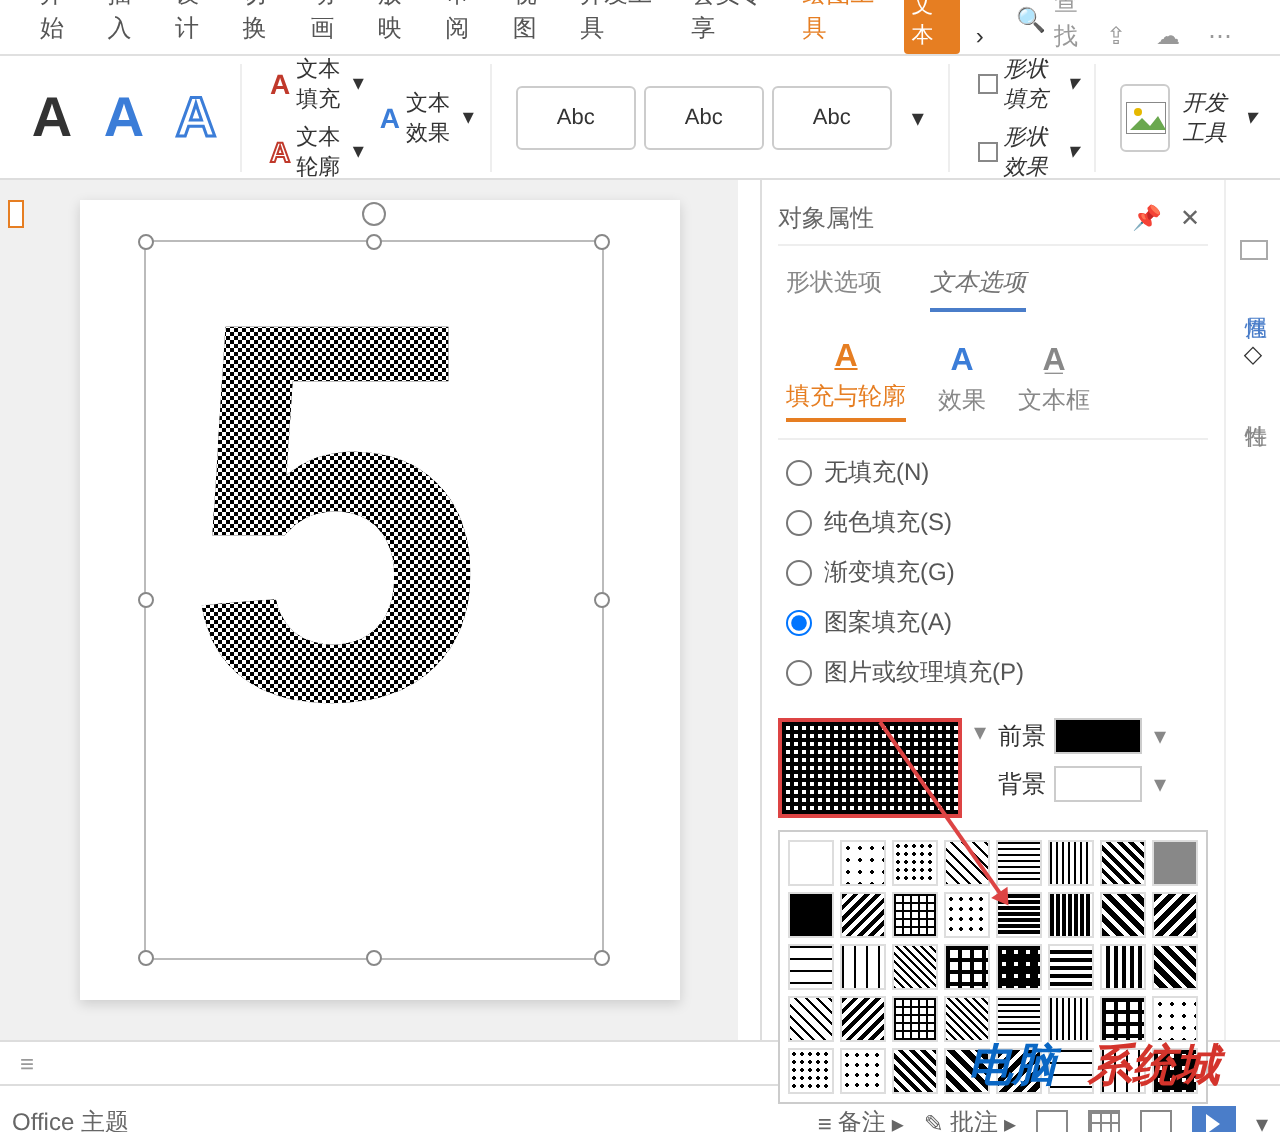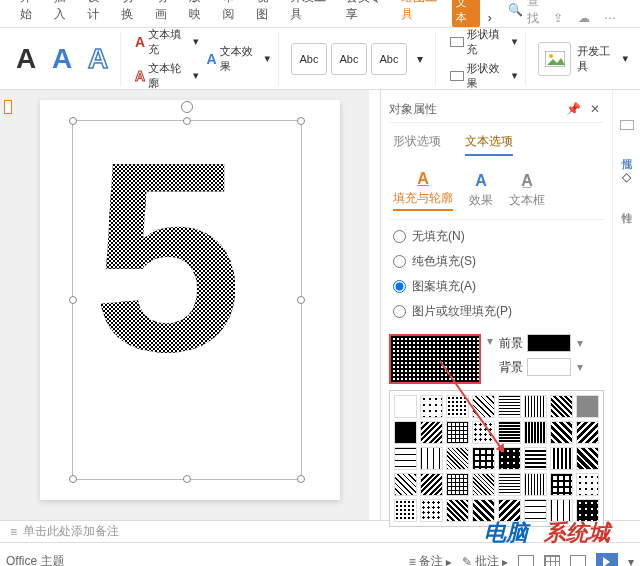--- a/index.html
+++ b/index.html
@@ -16,23 +16,23 @@
 
 
 .ribbon { height: 62px; display: flex; align-items: center; border-bottom: 1px solid #ddd; padding: 0 4px; gap: 6px; }
 .ribbon-group { display: flex; align-items: center; gap: 4px; padding: 0 6px; border-right: 1px solid #eee; height: 54px; }
 .big-A { font-size: 28px; font-weight: bold; width: 32px; text-align: center; cursor: pointer; }
 .big-A.blue { color: #3b7dd8; }
 .big-A.outline { color: #fff; -webkit-text-stroke: 1.5px #3b7dd8; }
 .small-A-row { display: flex; flex-direction: column; gap: 2px; font-size: 11px; }
 .small-A-row .item { display: flex; align-items: center; gap: 3px; cursor: pointer; padding: 1px 2px; }
 .small-A-row .a-icon { font-size: 14px; font-weight: bold; }
-.abc-box { width: 36px; height: 32px; border: 1px solid #ccc; border-radius: 3px; display: flex; align-items: center; justify-content: center; font-size: 11px; cursor: pointer; }
+.abc-box { width: 60px; height: 32px; border: 1px solid #ccc; border-radius: 3px; display: flex; align-items: center; justify-content: center; font-size: 11px; cursor: pointer; }
 .shape-btns { display: flex; flex-direction: column; gap: 2px; font-size: 11px; }
-.shape-btns .item { display: flex; align-items: center; gap: 3px; cursor: pointer; padding: 1px 2px; }
+.shape-btns .item { display: flex; align-items: center; gap: 3px; cursor: pointer; padding: 1px 2px; font-style: italic; }
 .shape-icon { width: 14px; height: 10px; border: 1px solid #888; display: inline-block; }
 .big-icon-box { width: 34px; height: 34px; border: 1px solid #ccc; border-radius: 3px; display: flex; align-items: center; justify-content: center; cursor: pointer; }
 
 
 .main { display: flex; height: 430px; }
 
 
 .canvas-wrap { flex: 1; background: #f0f0f0; position: relative; overflow: hidden; padding: 10px 20px 10px 30px; }
 .slide { background: #fff; width: 300px; height: 400px; position: relative; box-shadow: 0 2px 6px rgba(0,0,0,0.15); margin: 0 auto; }
 .textbox { position: absolute; left: 32px; top: 20px; width: 230px; height: 360px; border: 1px solid #bbb; }
@@ -44,21 +44,21 @@
 .rotate-handle { position: absolute; left: 50%; top: -20px; width: 12px; height: 12px; margin-left: -6px; border: 1px solid #888; border-radius: 50%; background: #fff; }
 .big-five { position: absolute; left: 20px; top: 8px; font-size: 270px; line-height: 0.95; font-weight: bold; font-family: Arial, sans-serif; background-image: repeating-linear-gradient(0deg,#000 0 2px,#fff 2px 4px), repeating-linear-gradient(90deg,#000 0 2px,#fff 2px 4px); background-blend-mode: difference; -webkit-background-clip: text; background-clip: text; color: transparent; }
 .left-slider { position: absolute; left: 4px; top: 10px; width: 8px; height: 14px; border: 1px solid #e67e22; background: #fff; }
 
 
 .panel { width: 260px; border-left: 1px solid #ddd; background: #fff; display: flex; position: relative; margin-left: 11px; }
 .panel-main { flex: 1; padding: 6px 8px; }
 .panel-title { display: flex; align-items: center; justify-content: space-between; padding: 4px 0; border-bottom: 1px solid #eee; color: #666; }
 .panel-tabs { display: flex; gap: 24px; padding: 10px 4px 6px; }
 .panel-tab { color: #888; cursor: pointer; padding-bottom: 4px; }
-.panel-tab.active { color: #a16207; border-bottom: 2px solid #4a7dc9; }
+.panel-tab.active { color: #737373; border-bottom: 2px solid #4a7dc9; font-style: italic; }
 .sub-tabs { display: flex; gap: 16px; padding: 8px 4px; border-bottom: 1px solid #eee; align-items: center; }
 .sub-tab { color: #888; cursor: pointer; font-size: 12px; display: flex; flex-direction: column; align-items: center; gap: 2px; }
 .sub-tab .a-top { font-size: 16px; font-weight: bold; }
 .sub-tab.active { color: #e67e22; }
 .sub-tab.active .lbl { border-bottom: 2px solid #e67e22; padding-bottom: 2px; }
 .radio-list { padding: 8px 4px; display: flex; flex-direction: column; gap: 8px; }
 .radio-item { display: flex; align-items: center; gap: 6px; cursor: pointer; color: #555; }
 .radio-item input { margin: 0; }
 
 .pattern-picker { margin-top: 6px; }
@@ -238,20 +238,24 @@
         </div>
       </div>
       <div class="radio-list">
         <label class="radio-item">
             <input type="radio" name="fill" style="">
             <span>无填充(N)</span>
           </label>
         <label class="radio-item">
             <input type="radio" name="fill" style="">
             <span>纯色填充(S)</span>
+          </label>
+        <label class="radio-item">
+            <input type="radio" name="fill" style="">
+            <span>渐变填充(G)</span>
           </label>
         <label class="radio-item">
             <input type="radio" name="fill" checked="" style="">
             <span>图案填充(A)</span>
           </label>
         <label class="radio-item">
             <input type="radio" name="fill" style="">
             <span>图片或纹理填充(P)</span>
           </label>
       </div>
@@ -322,21 +326,20 @@
       <span style="border:1px solid #aaa;width:14px;height:10px"></span>
       <span class="side-tab active">属性</span>
       <span>◇</span>
       <span class="side-tab">特性</span>
     </div>
   </div>
 </div>
 
 <div class="notes">
   <span class="hamb">≡</span>
-  <span>单击此处添加备注</span>
 </div>
 
 <div class="statusbar">
   <span>Office 主题</span>
   <span class="spacer"></span>
   <span class="status-btn">≡ <span>备注</span> ▸</span>
   <span class="status-btn">✎ <span>批注</span> ▸</span>
   <span class="view-icon"></span>
   <span class="view-icon" style="background-image:linear-gradient(#888 1px,transparent 1px),linear-gradient(90deg,#888 1px,transparent 1px);background-size:5px 5px"></span>
   <span class="view-icon"></span>

